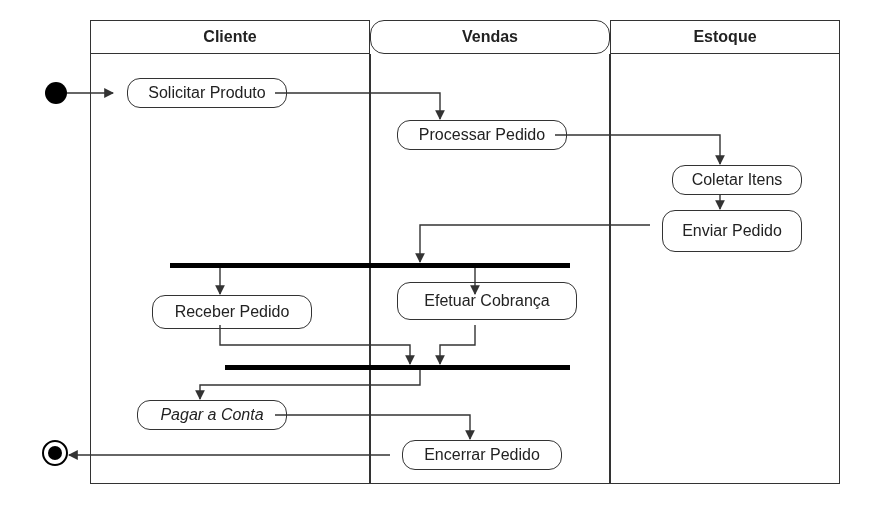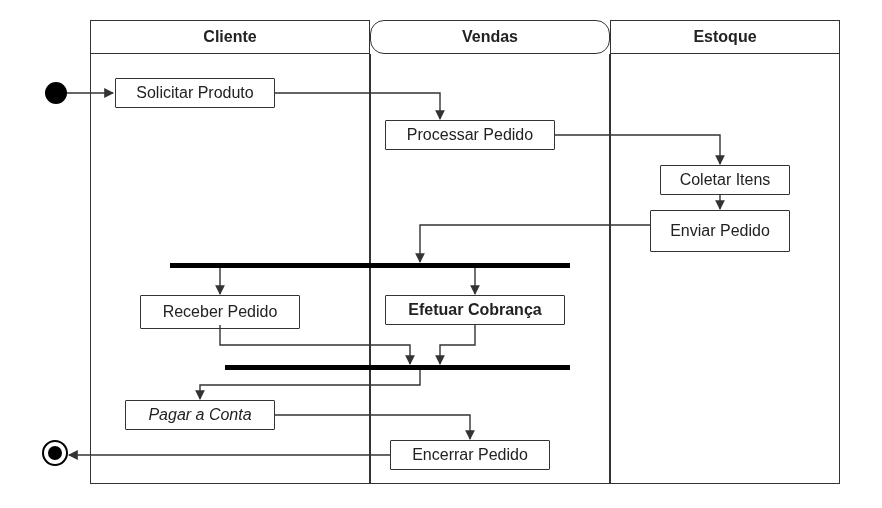--- a/index.html
+++ b/index.html
@@ -31,28 +31,29 @@
     position: absolute;
     top: 34px;
     border: 1.5px solid #333;
     border-top: none;
     box-sizing: border-box;
     background: #fff;
   }
   .activity {
     position: absolute;
     border: 1.5px solid #333;
-    border-radius: 1px;
+    border-radius: 13px;
     background: #fff;
     display: flex;
     align-items: center;
     justify-content: center;
     padding: 4px 12px;
     white-space: nowrap;
     box-sizing: border-box;
+    margin-left: 12px;
   }
   .initial-node {
     position: absolute;
     width: 22px;
     height: 22px;
     border-radius: 50%;
     background: #000;
   }
   .final-node {
     position: absolute;
@@ -99,21 +100,21 @@
 
   <div class="initial-node" style="left:25px; top:62px;"></div>
 
   <div class="final-node" style="left:22px; top:420px;"></div>
 
   <div class="activity" style="left:95px;  top:58px;  width:160px; height:30px;">Solicitar Produto</div>
   <div class="activity" style="left:365px; top:100px; width:170px; height:30px;">Processar Pedido</div>
   <div class="activity" style="left:640px; top:145px; width:130px; height:30px;">Coletar Itens</div>
   <div class="activity" style="left:630px; top:190px; width:140px; height:42px;">Enviar Pedido</div>
   <div class="activity" style="left:120px; top:275px; width:160px; height:34px;">Receber Pedido</div>
-  <div class="activity" style="left:365px; top:275px; width:180px; height:30px;font-weight:bold;">Efetuar Cobrança</div>
+  <div class="activity" style="left:365px; top:262px; width:180px; height:38px;">Efetuar Cobrança</div>
   <div class="activity" style="left:105px; top:380px; width:150px; height:30px;font-style:italic;">Pagar a Conta</div>
   <div class="activity" style="left:370px; top:420px; width:160px; height:30px;text-align:right;">Encerrar Pedido</div>
 
   <div class="sync-bar" style="left:150px; top:243px; width:400px;"></div>
   <div class="sync-bar" style="left:205px; top:345px; width:345px;"></div>
 
   <svg class="arrows" width="830" height="470">
     <defs>
       <marker id="arrow" viewBox="0 0 10 10" refX="9" refY="5" markerWidth="7" markerHeight="7" orient="auto-start-reverse">
         <path d="M 0 0 L 10 5 L 0 10 z" fill="#333"></path>

